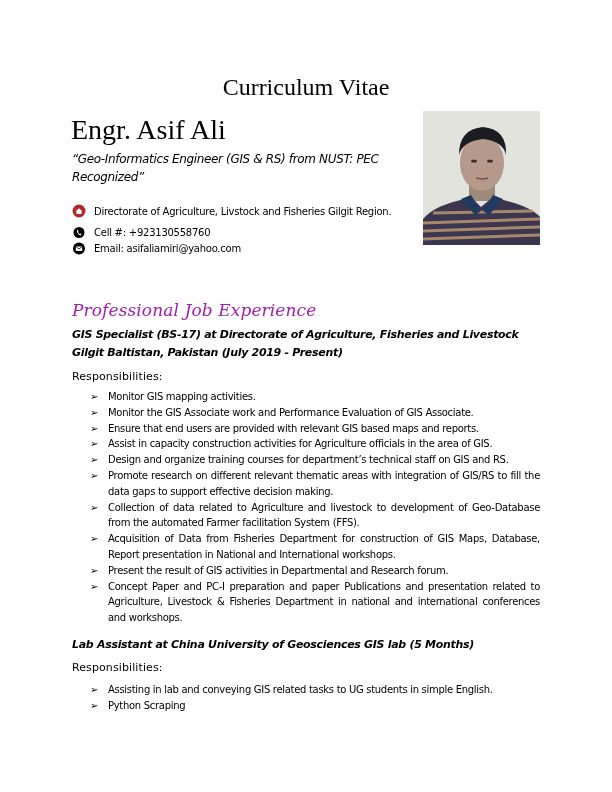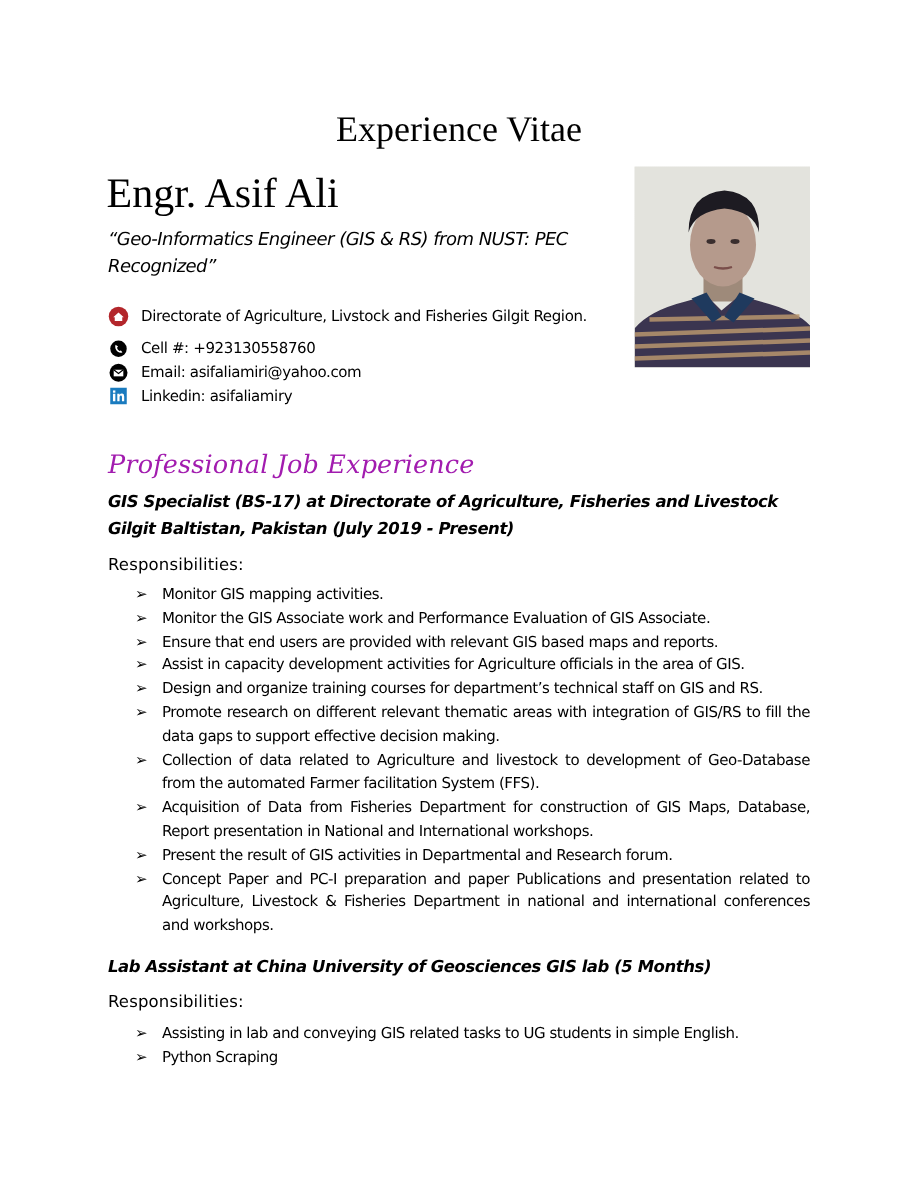--- a/index.html
+++ b/index.html
@@ -72,21 +72,21 @@
     position: absolute; left: 2px; top: 0; width: 12px;
     font-size: 10px;
   }
   .bullets li .txt { display: block; }
 </style>
 </head>
 <body>
 
 <div class="page">
 
-  <h1 class="doc-title"><span>Experience Vitae</span></h1>
+  <h1 class="doc-title"><span>Curriculum Vitae</span></h1>
 
   <h2 class="name">Engr. Asif Ali</h2>
 
   <p class="tagline">“Geo-Informatics Engineer (GIS &amp; RS) from NUST: PEC Recognized”</p>
 
   <div class="photo" title="Profile photo">
     <svg width="117" height="134" viewBox="0 0 117 134">
       <rect x="0" y="0" width="117" height="134" fill="#e3e3dd"></rect>
 
       <rect x="46" y="70" width="26" height="20" fill="#9e8a7a"></rect>
@@ -136,31 +136,20 @@
     <div class="contact-row">
       <span class="ic">
         <svg width="14" height="14" viewBox="0 0 14 14">
             <circle cx="7" cy="7.5" r="6" fill="#000"></circle>
             <rect x="3.8" y="5.5" width="6.4" height="4.4" fill="#fff"></rect>
             <path d="M3.8 5.5 L7 8 L10.2 5.5" stroke="#000" stroke-width="0.8" fill="none"></path>
           </svg>
       </span>
       <span>Email: asifaliamiri@yahoo.com</span>
     </div>
-    <div class="contact-row">
-      <span class="ic">
-        <svg width="14" height="14" viewBox="0 0 14 14">
-            <rect x="1.5" y="1.5" width="11" height="11" fill="#1a7bbf"></rect>
-            <rect x="3.3" y="5.5" width="1.6" height="5" fill="#fff"></rect>
-            <rect x="3.3" y="3.3" width="1.6" height="1.5" fill="#fff"></rect>
-            <path d="M6.2 5.5 L7.7 5.5 L7.7 6.3 Q8.3 5.3 9.5 5.4 Q10.8 5.6 10.8 7.3 L10.8 10.5 L9.3 10.5 L9.3 7.6 Q9.3 6.7 8.5 6.7 Q7.7 6.8 7.7 7.8 L7.7 10.5 L6.2 10.5 Z" fill="#fff"></path>
-          </svg>
-      </span>
-      <span>Linkedin: asifaliamiry</span>
-    </div>
   </div>
 
   <h3 class="section-heading">Professional Job Experience</h3>
 
   <p class="job-title" style="top:326px;font-style:italic;">GIS Specialist (BS-17) at Directorate of Agriculture, Fisheries and Livestock Gilgit Baltistan, Pakistan (July 2019 - Present)</p>
   <p class="resp-label" style="top:371px;">Responsibilities:</p>
   <ul class="bullets" style="top:389px;">
     <li>
         <span class="arrow">➢</span>
         <span class="txt">Monitor GIS mapping activities.</span>
@@ -168,21 +157,21 @@
     <li>
         <span class="arrow">➢</span>
         <span class="txt">Monitor the GIS Associate work and Performance Evaluation of GIS Associate.</span>
       </li>
     <li>
         <span class="arrow">➢</span>
         <span class="txt">Ensure that end users are provided with relevant GIS based maps and reports.</span>
       </li>
     <li>
         <span class="arrow">➢</span>
-        <span class="txt">Assist in capacity development activities for Agriculture officials in the area of GIS.</span>
+        <span class="txt">Assist in capacity construction activities for Agriculture officials in the area of GIS.</span>
       </li>
     <li>
         <span class="arrow">➢</span>
         <span class="txt">Design and organize training courses for department’s technical staff on GIS and RS.</span>
       </li>
     <li>
         <span class="arrow">➢</span>
         <span class="txt">Promote research on different relevant thematic areas with integration of GIS/RS to fill the data gaps to support effective decision making.</span>
       </li>
     <li>

